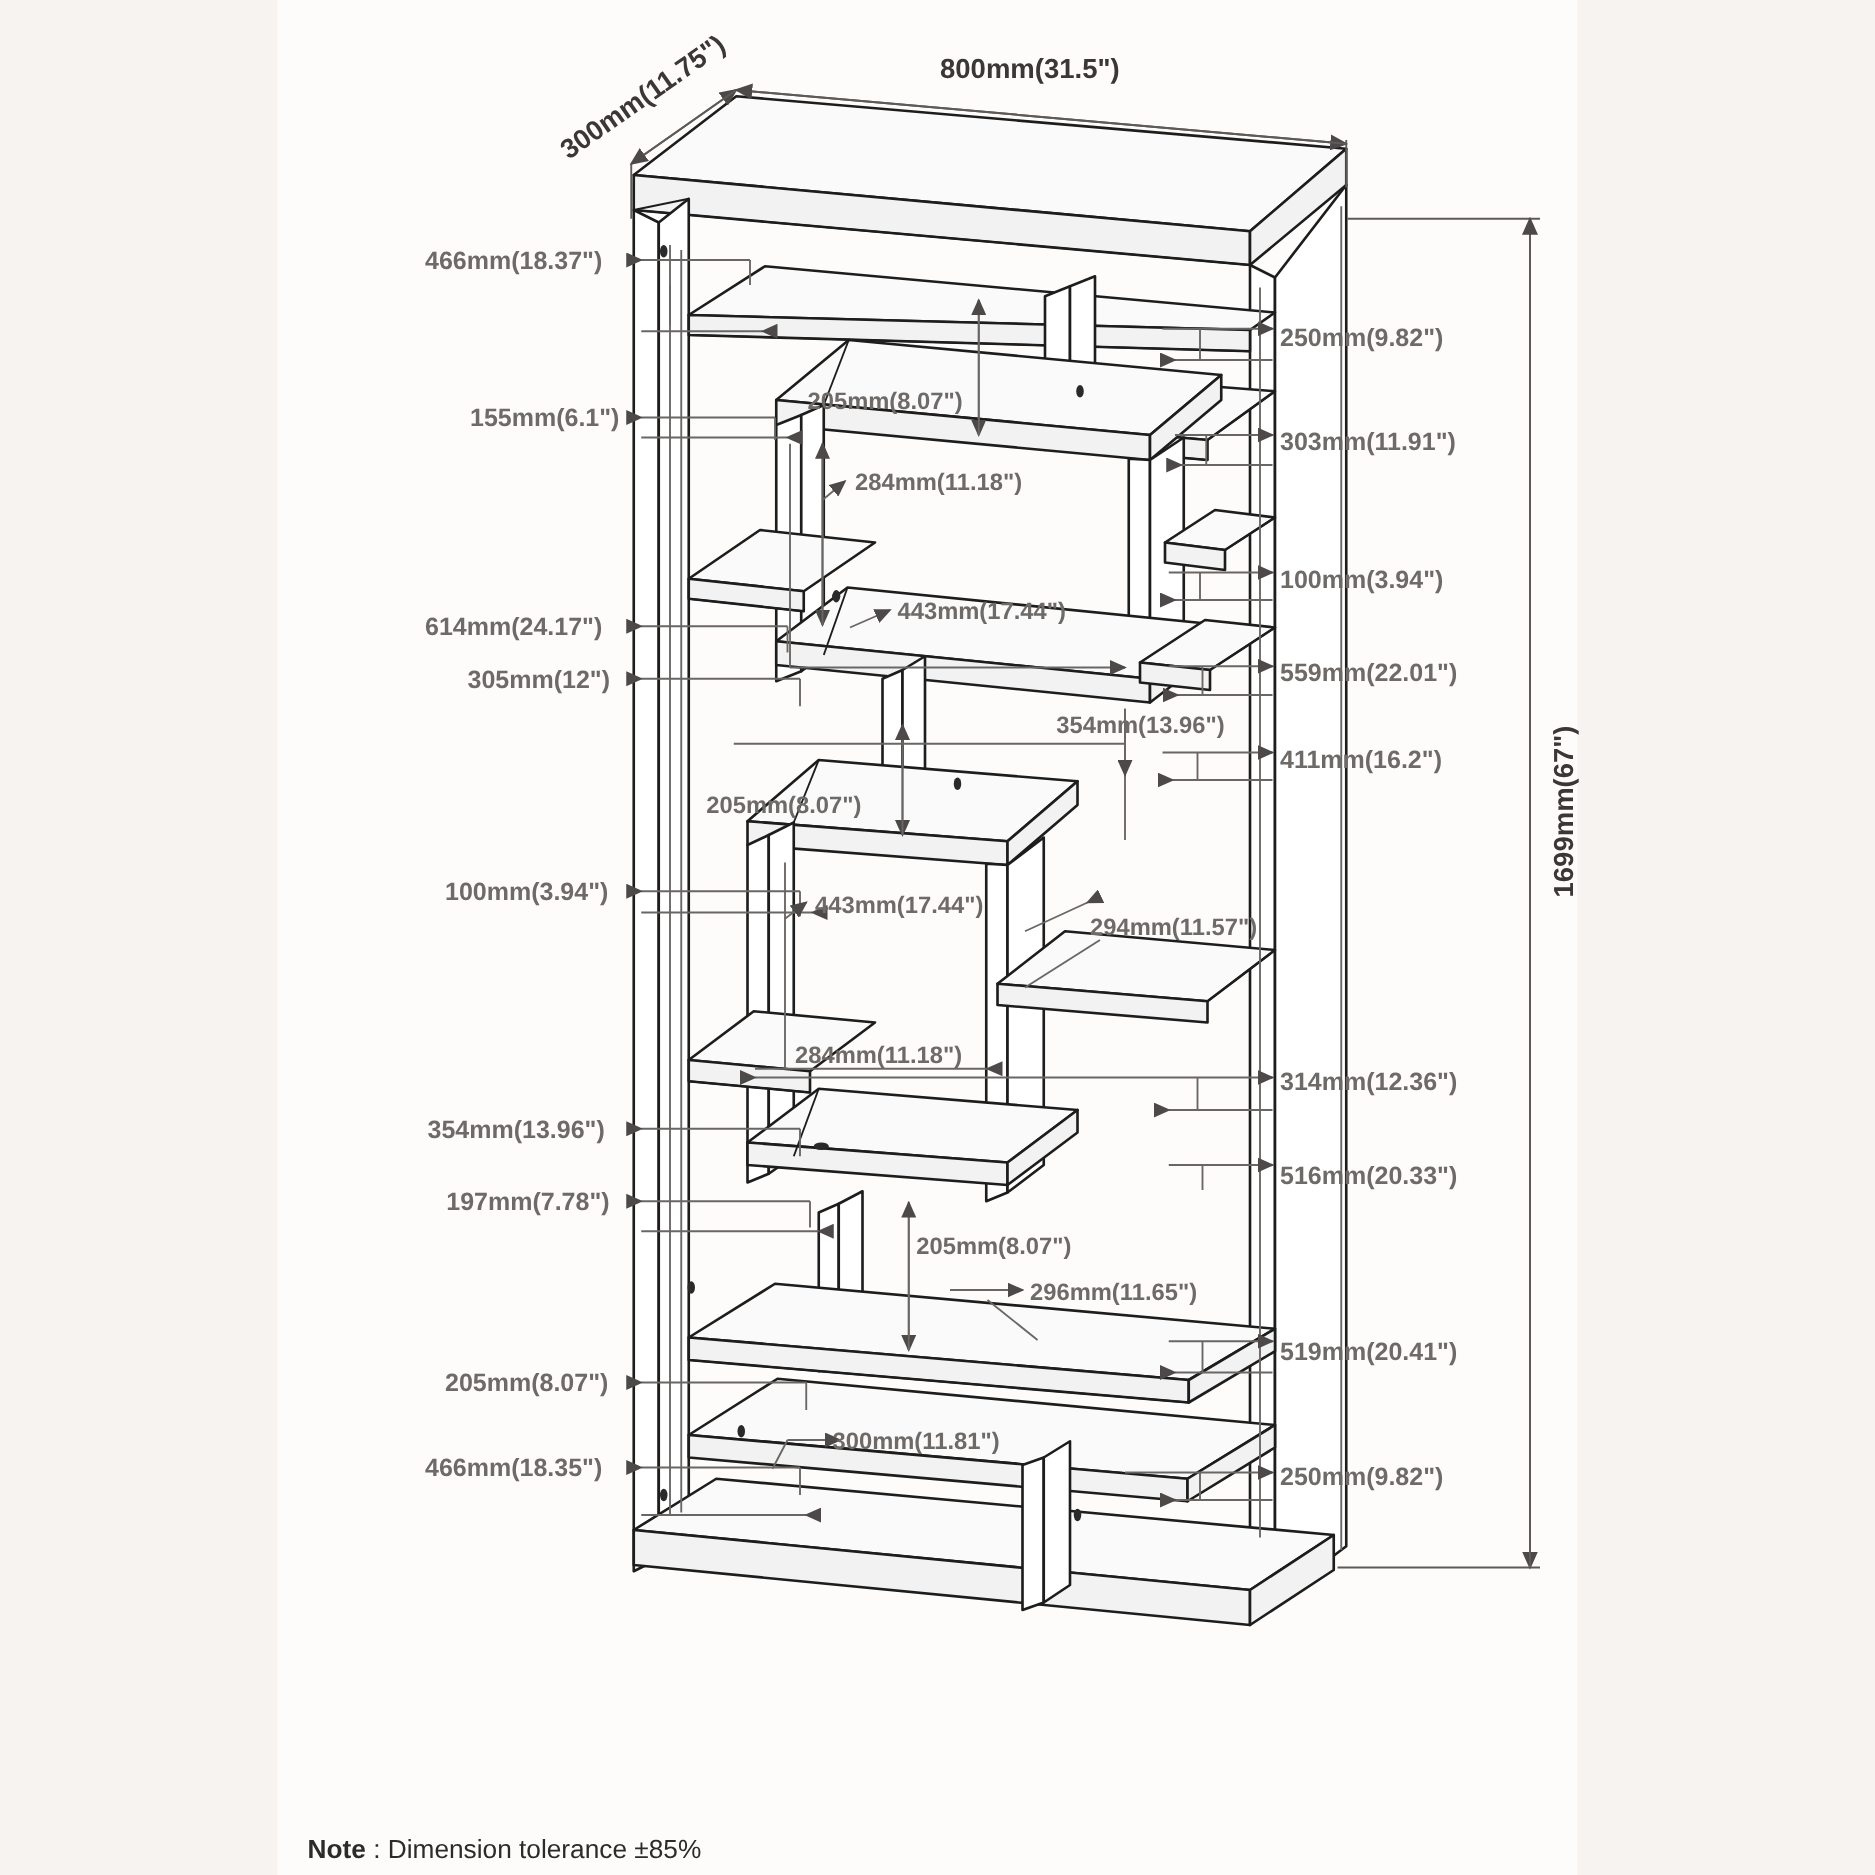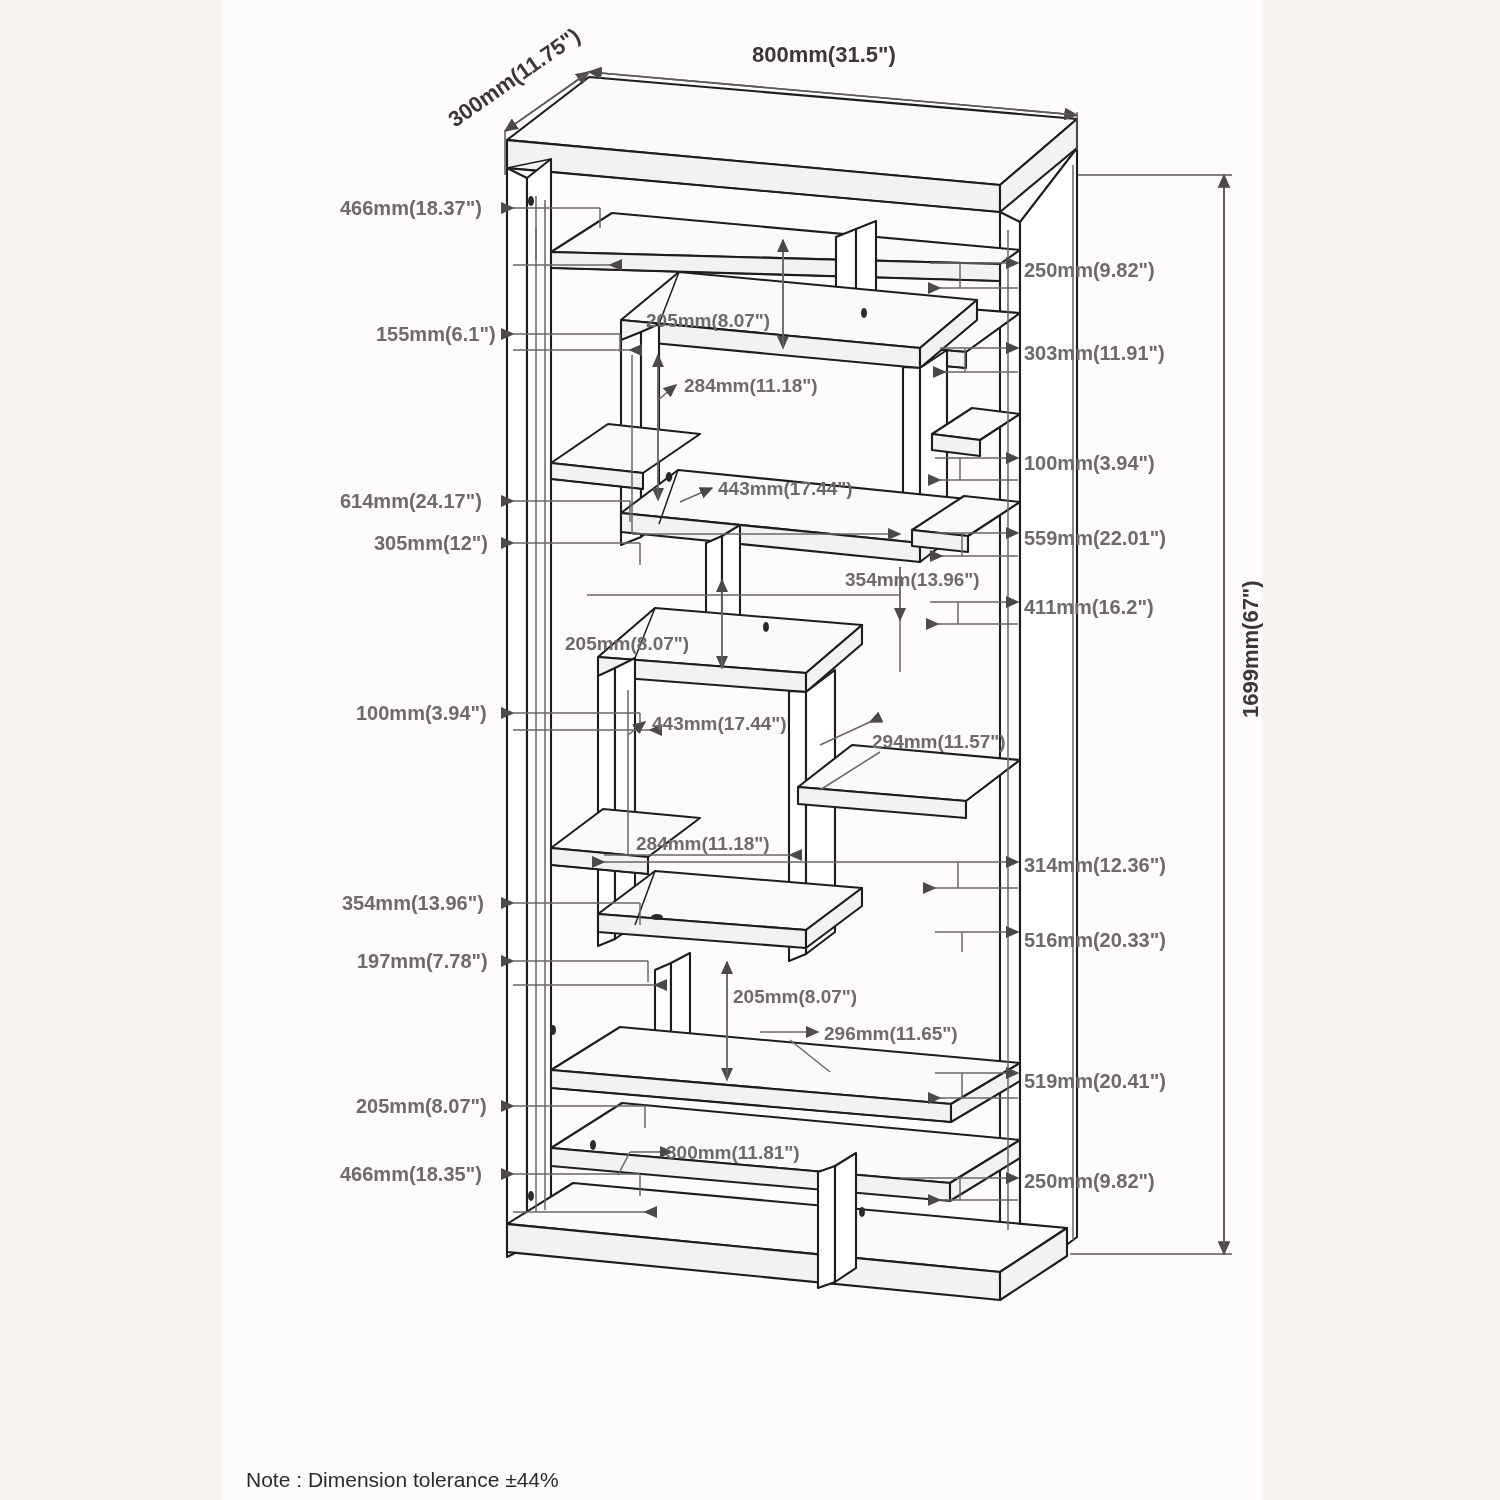--- a/index.html
+++ b/index.html
@@ -22,21 +22,21 @@
     width:1500px; height:1500px;
   }
   svg{display:block;}
   .note{
     position:absolute;
     left:246px; top:1468px;
     font-size:21px;
     color:#2b2b2b;
     white-space:nowrap;
   }
-  .note b{font-weight:normal;}
+  .note b{font-weight:bold;}
   .dimtext{
     font-family:"Liberation Sans", sans-serif;
     font-weight:bold;
     fill:#6e6a68;
   }
   .dimtext.sm{font-size:19px;}
   .dimtext.md{font-size:20px;}
   .dimtext.big{font-size:22px;}
   .dimtext.dark{fill:#3a3735;}
   .wood{fill:#ffffff;stroke:#1d1d1d;stroke-width:2.1;stroke-linejoin:round;}
@@ -386,14 +386,14 @@
 
     <line class="dimline-l" x1="630" y1="1152" x2="672" y2="1152" marker-end="url(#ah)"></line>
     <line class="dimline-l" x1="630" y1="1152" x2="618" y2="1175"></line>
     <text class="dimtext sm" x="666" y="1159">300mm(11.81")</text>
   </g>
 
 </svg>
 </div>
 
 <div class="note">
-  <b>Note</b><span> : </span><span>Dimension tolerance ±44%</span>
+  <b>Note</b><span> : </span><span>Dimension tolerance ±85%</span>
 </div>
 
 </body></html>

